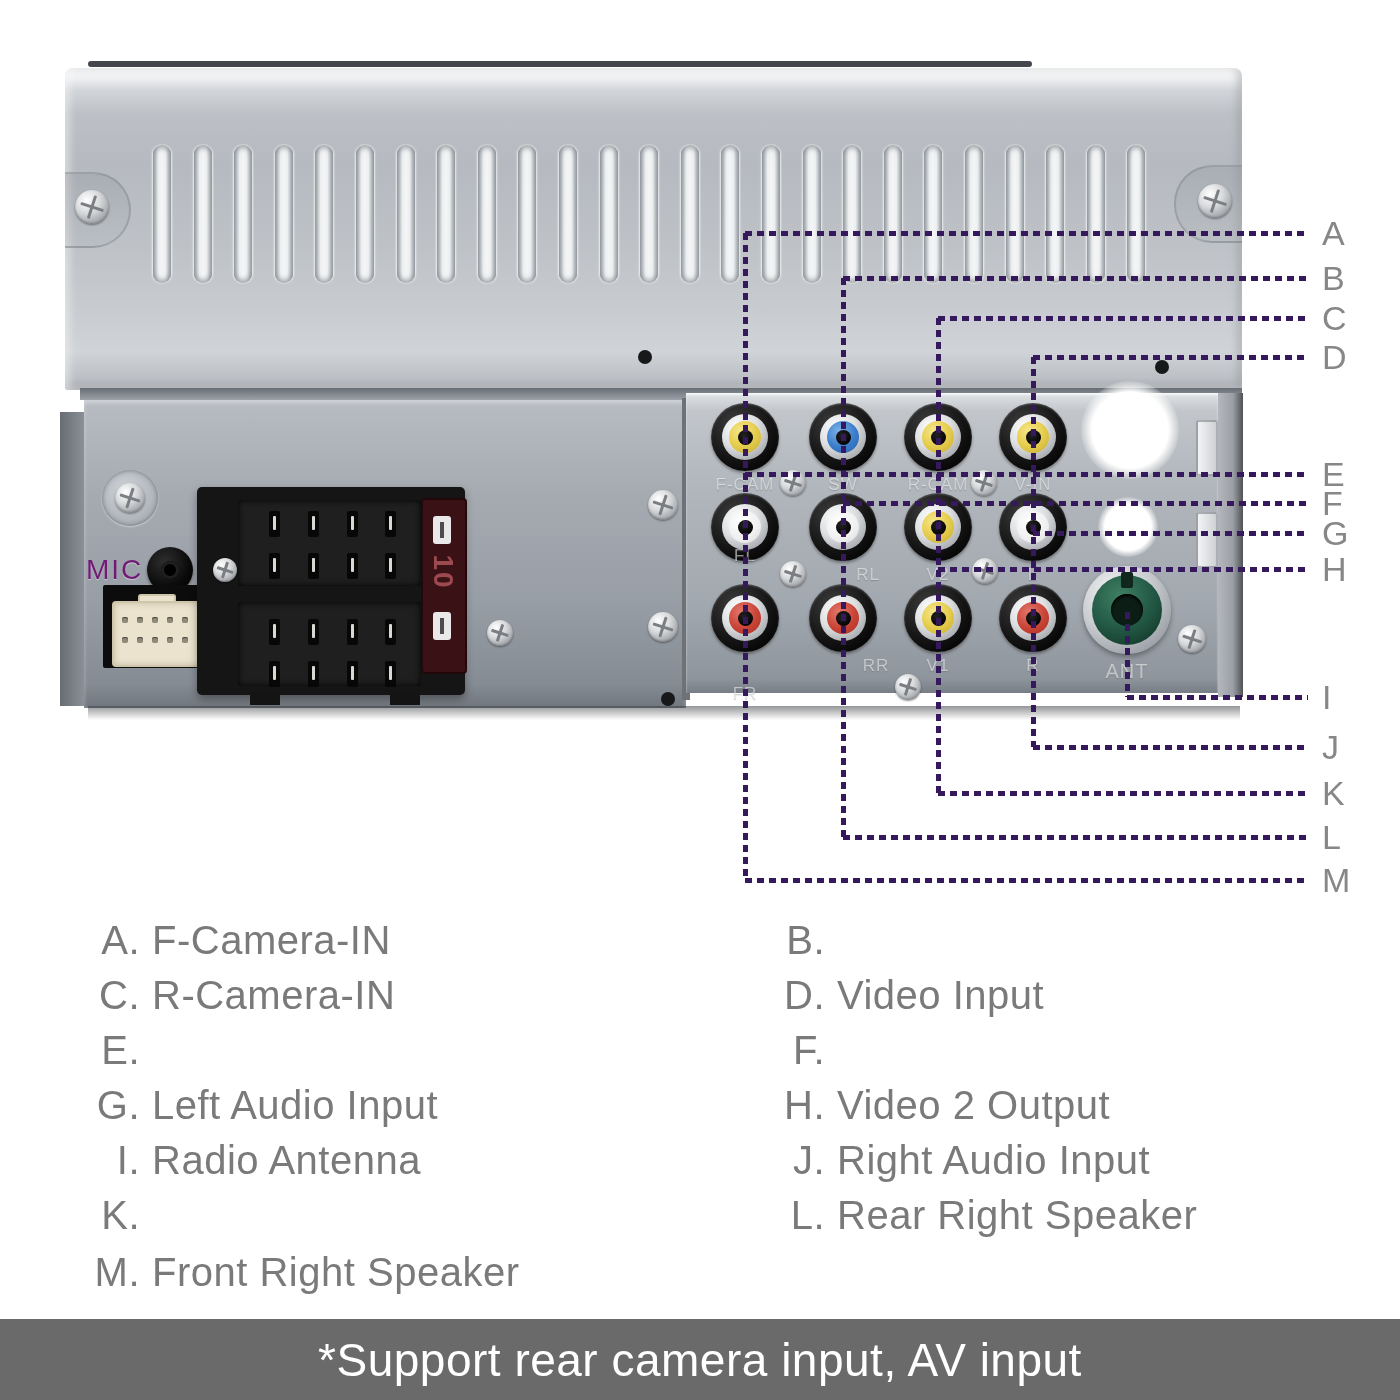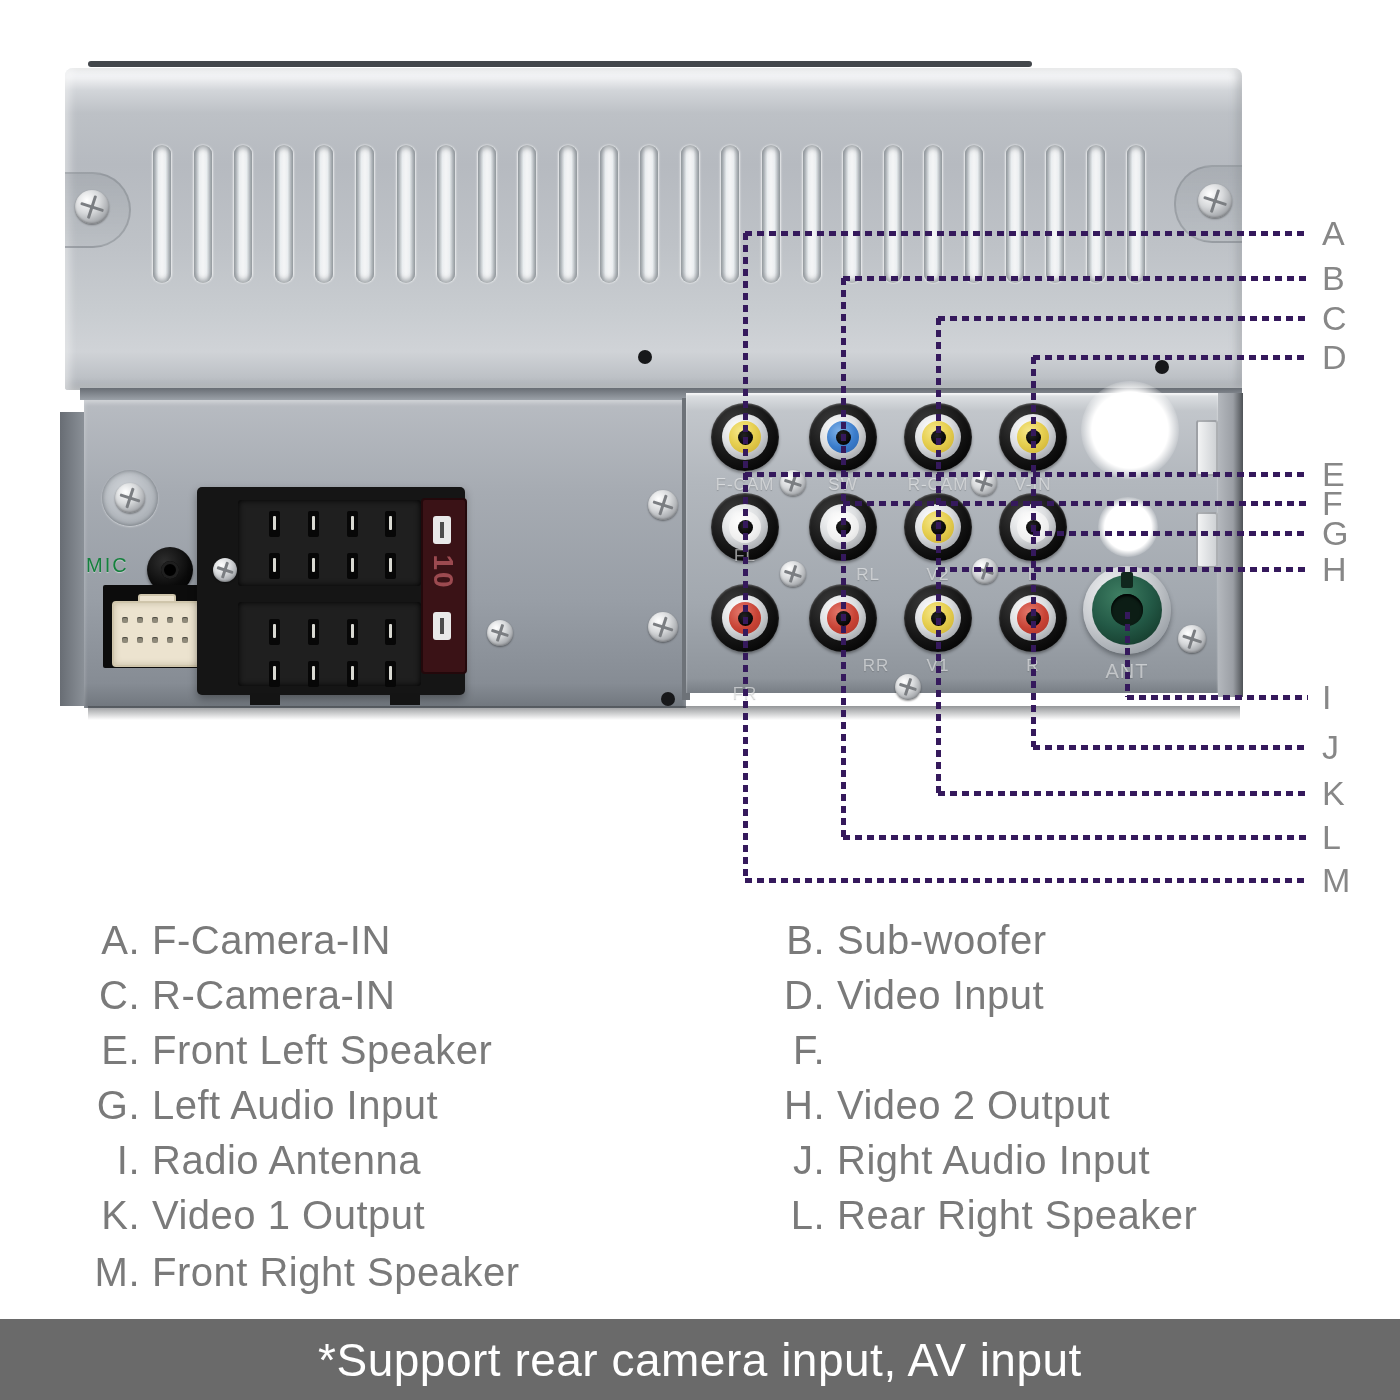--- a/index.html
+++ b/index.html
@@ -71,21 +71,21 @@
   
   #ant-outer{left:1083px;top:566px;width:88px;height:88px;border-radius:50%;
     background:radial-gradient(circle at 35% 30%, #f2f3f4, #c9ccd0 45%, #9aa0a6 80%, #7e848b);
     box-shadow:0 3px 5px rgba(40,44,48,.45);}
   #ant-green{left:1092px;top:575px;width:70px;height:70px;border-radius:50%;
     background:radial-gradient(circle at 40% 30%, #3f7f63, #235946 50%, #153b2c 85%, #102e22);}
   #ant-hole{left:1111px;top:594px;width:32px;height:32px;border-radius:50%;background:#0c1d15;box-shadow:inset 0 2px 3px #000;}
   #ant-notch{left:1121px;top:572px;width:12px;height:16px;background:#10271d;border-radius:2px;}
 
   
-  #mic-label{left:86px;top:554px;width:70px;font-size:20px;letter-spacing:2px;color:#15803d;text-shadow:0 1px 1px rgba(255,255,255,.45);}
+  #mic-label{left:86px;top:554px;width:70px;font-size:28px;letter-spacing:2px;color:#701a75;text-shadow:0 1px 1px rgba(255,255,255,.45);}
   #mic-jack{left:147px;top:547px;width:46px;height:46px;border-radius:50%;
     background:radial-gradient(circle at 38% 32%, #2e2e2e, #0a0a0a 60%, #000);box-shadow:0 2px 3px rgba(0,0,0,.4);}
   #mic-hole{left:161px;top:561px;width:18px;height:18px;border-radius:50%;background:#000;box-shadow:inset 0 0 0 3px #1f1f1f;}
   #conn-recess{left:103px;top:585px;width:102px;height:83px;background:#0c0c0c;border-radius:2px;}
   #conn-body{left:112px;top:601px;width:86px;height:62px;background:#ece3cf;border:2px solid #cfc5ab;border-radius:4px;box-shadow:inset 0 0 6px rgba(120,110,80,.35);}
   #conn-tab{left:138px;top:594px;width:34px;height:10px;background:#ece3cf;border:2px solid #cfc5ab;border-bottom:none;border-radius:3px 3px 0 0;}
   .conn-pin{width:6px;height:6px;border-radius:2px;background:#8f8a7a;box-shadow:inset 0 1px 1px rgba(0,0,0,.5);}
 
   #iso-block{left:197px;top:487px;width:268px;height:208px;background:#151515;border-radius:5px;box-shadow:0 4px 9px rgba(0,0,0,.35);}
   .iso-sub{background:#1f1f1f;border-radius:3px;box-shadow:inset 0 0 6px #000;}
@@ -364,41 +364,38 @@
     <div class="abs legend-row" style="left: 85px; top: 913px; color: rgb(122, 122, 122);">
       <span class="legend-letter">A.</span>
       <span class="legend-text">F-Camera-IN</span>
     </div>
     <div class="abs legend-row" style="left: 85px; top: 968px; color: rgb(122, 122, 122);">
       <span class="legend-letter">C.</span>
       <span class="legend-text">R-Camera-IN</span>
     </div>
     <div class="abs legend-row" style="left: 85px; top: 1023px; color: rgb(122, 122, 122);">
       <span class="legend-letter">E.</span>
-      <span class="legend-text">Front Left Speaker</span>
     </div>
     <div class="abs legend-row" style="left: 85px; top: 1078px; color: rgb(122, 122, 122);">
       <span class="legend-letter">G.</span>
       <span class="legend-text">Left Audio Input</span>
     </div>
     <div class="abs legend-row" style="left: 85px; top: 1133px; color: rgb(122, 122, 122);">
       <span class="legend-letter">I.</span>
       <span class="legend-text">Radio Antenna</span>
     </div>
     <div class="abs legend-row" style="left: 85px; top: 1188px; color: rgb(122, 122, 122);">
       <span class="legend-letter">K.</span>
-      <span class="legend-text">Video 1 Output</span>
     </div>
     <div class="abs legend-row" style="left: 85px; top: 1245px; color: rgb(122, 122, 122);">
       <span class="legend-letter">M.</span>
       <span class="legend-text">Front Right Speaker</span>
     </div>
     <div class="abs legend-row" style="left: 770px; top: 913px; color: rgb(122, 122, 122);">
       <span class="legend-letter">B.</span>
-      <span class="legend-text">Sub-woofer</span>
     </div>
     <div class="abs legend-row" style="left: 770px; top: 968px; color: rgb(122, 122, 122);">
       <span class="legend-letter">D.</span>
       <span class="legend-text">Video Input</span>
     </div>
     <div class="abs legend-row" style="left: 770px; top: 1023px; color: rgb(122, 122, 122);">
       <span class="legend-letter">F.</span>
     </div>
     <div class="abs legend-row" style="left: 770px; top: 1078px; color: rgb(122, 122, 122);">
       <span class="legend-letter">H.</span>

